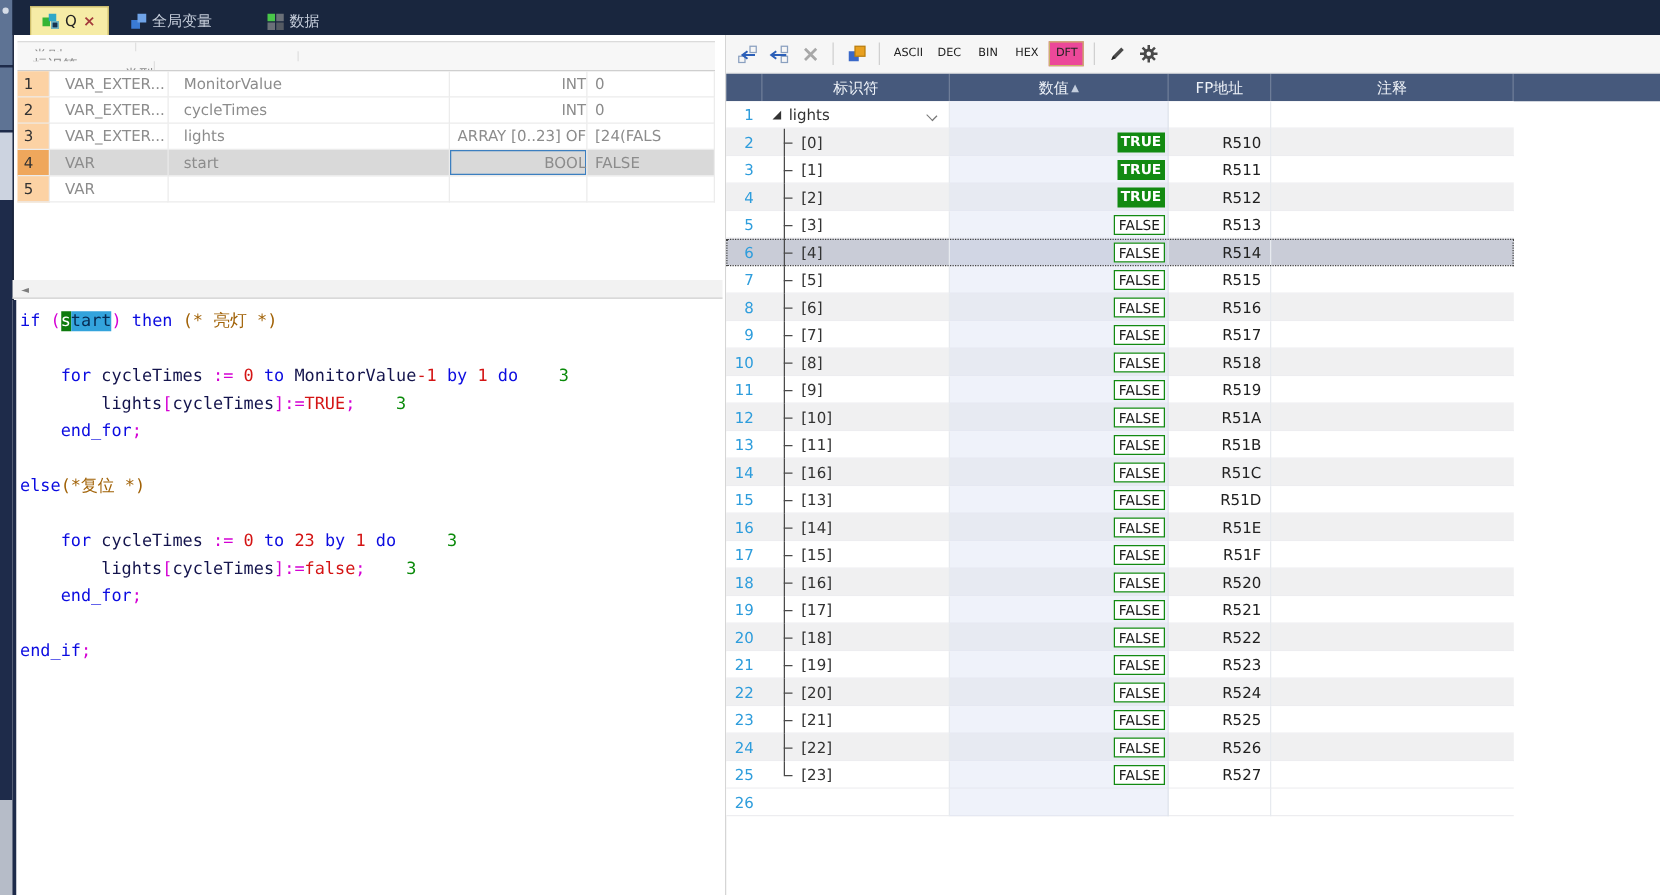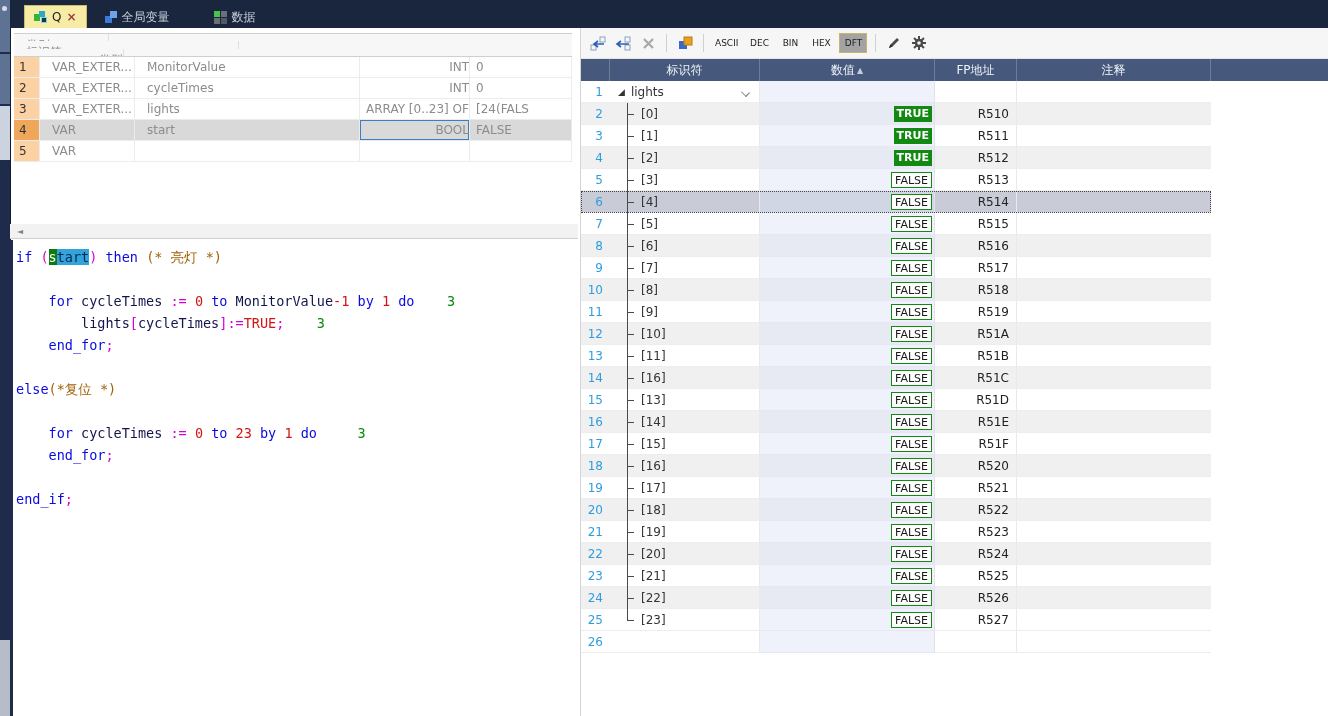--- a/index.html
+++ b/index.html
@@ -63,21 +63,21 @@
   .tk-kw{color:#0b0be0;} .tk-id{color:#14144d;} .tk-op{color:#d400d4;}
   .tk-num{color:#d41414;} .tk-cm{color:#a16207;} .tk-mon{color:#0a8a0a;} .tk-pl{color:#222;}
   .tk-sa{background:#0d7a0d;color:#fff;} .tk-sb{background:#33a3dc;color:#062a52;}
 
   
   .rpanel{position:absolute;left:580px;top:28px;width:748px;height:688px;background:#fff;border-left:1px solid #d5d5d5;box-sizing:border-box;}
   .wtoolbar{height:30px;background:#f6f6f6;border-bottom:1px solid #e3e3e3;display:flex;align-items:center;padding-left:7px;gap:5px;}
   .tbtn{display:flex;align-items:center;justify-content:center;height:22px;min-width:20px;cursor:default;}
   .tsep{width:1px;height:18px;background:#d0d0d0;margin:0 3px;}
   .ttext{font-size:9px;font-weight:normal;color:#222;padding:0 3px;letter-spacing:0px;}
-  .ttext.active{background:#a3a3a3;border:1px solid #c9b46a;height:18px;display:flex;align-items:center;}
+  .ttext.active{background:#ec4899;border:1px solid #c9b46a;height:18px;display:flex;align-items:center;}
   .filterbox{height:24px;position:relative;}
   .filterbox input{width:100%;height:22px;box-sizing:border-box;border:1px solid #b4bac4;
         font-family:"DejaVu Sans",sans-serif;font-size:11px;color:#333;padding:0 16px 0 4px;outline:none;}
   .filterbox input::placeholder{color:#8a93a8;}
   .fdrop{position:absolute;right:5px;top:8px;font-size:7px;color:#555;pointer-events:none;}
 
   .whead{height:22px;background:#46597c;display:flex;color:#eef2f8;}
   .wh{display:flex;align-items:center;justify-content:center;box-sizing:border-box;
       border-right:1px solid rgba(255,255,255,.22);}
   .wh-num{width:29px;} .wh-id{width:150px;} .wh-val{width:175px;gap:2px;} .wh-addr{width:82px;} .wh-com{width:194px;} .wh-x{flex:1;border-right:none;}
@@ -206,20 +206,21 @@
   <div class="codepane" id="codepane">
       <div class="cl"><span class="tk-kw">if</span><span class="tk-pl"> </span><span class="tk-op">(</span><span class="tk-sa">s</span><span class="tk-sb">tart</span><span class="tk-op">)</span><span class="tk-pl"> </span><span class="tk-kw">then</span><span class="tk-pl"> </span><span class="tk-cm">(* 亮灯 *)</span></div>
       <div class="cl"> </div>
       <div class="cl"><span class="tk-pl">    </span><span class="tk-kw">for</span><span class="tk-pl"> </span><span class="tk-id">cycleTimes</span><span class="tk-pl"> </span><span class="tk-op">:=</span><span class="tk-pl"> </span><span class="tk-num">0</span><span class="tk-pl"> </span><span class="tk-kw">to</span><span class="tk-pl"> </span><span class="tk-id">MonitorValue</span><span class="tk-num">-1</span><span class="tk-pl"> </span><span class="tk-kw">by</span><span class="tk-pl"> </span><span class="tk-num">1</span><span class="tk-pl"> </span><span class="tk-kw">do</span><span class="tk-pl">    </span><span class="tk-mon">3</span></div>
       <div class="cl"><span class="tk-pl">        </span><span class="tk-id">lights</span><span class="tk-op">[</span><span class="tk-id">cycleTimes</span><span class="tk-op">]</span><span class="tk-op">:=</span><span class="tk-num">TRUE</span><span class="tk-op">;</span><span class="tk-pl">    </span><span class="tk-mon">3</span></div>
       <div class="cl"><span class="tk-pl">    </span><span class="tk-kw">end_for</span><span class="tk-op">;</span></div>
       <div class="cl"> </div>
       <div class="cl"><span class="tk-kw">else</span><span class="tk-cm">(*复位 *)</span></div>
       <div class="cl"> </div>
       <div class="cl"><span class="tk-pl">    </span><span class="tk-kw">for</span><span class="tk-pl"> </span><span class="tk-id">cycleTimes</span><span class="tk-pl"> </span><span class="tk-op">:=</span><span class="tk-pl"> </span><span class="tk-num">0</span><span class="tk-pl"> </span><span class="tk-kw">to</span><span class="tk-pl"> </span><span class="tk-num">23</span><span class="tk-pl"> </span><span class="tk-kw">by</span><span class="tk-pl"> </span><span class="tk-num">1</span><span class="tk-pl"> </span><span class="tk-kw">do</span><span class="tk-pl">     </span><span class="tk-mon">3</span></div>
+      <div class="cl"><span class="tk-pl">        </span><span class="tk-id">lights</span><span class="tk-op">[</span><span class="tk-id">cycleTimes</span><span class="tk-op">]</span><span class="tk-op">:=</span><span class="tk-num">false</span><span class="tk-op">;</span><span class="tk-pl">    </span><span class="tk-mon">3</span></div>
       <div class="cl"><span class="tk-pl">    </span><span class="tk-kw">end_for</span><span class="tk-op">;</span></div>
       <div class="cl"> </div>
       <div class="cl"><span class="tk-kw">end_if</span><span class="tk-op">;</span></div>
     </div>
 
   <div class="rpanel">
 
     <div class="wtoolbar">
       <span class="tbtn">
         <svg width="17" height="15">

